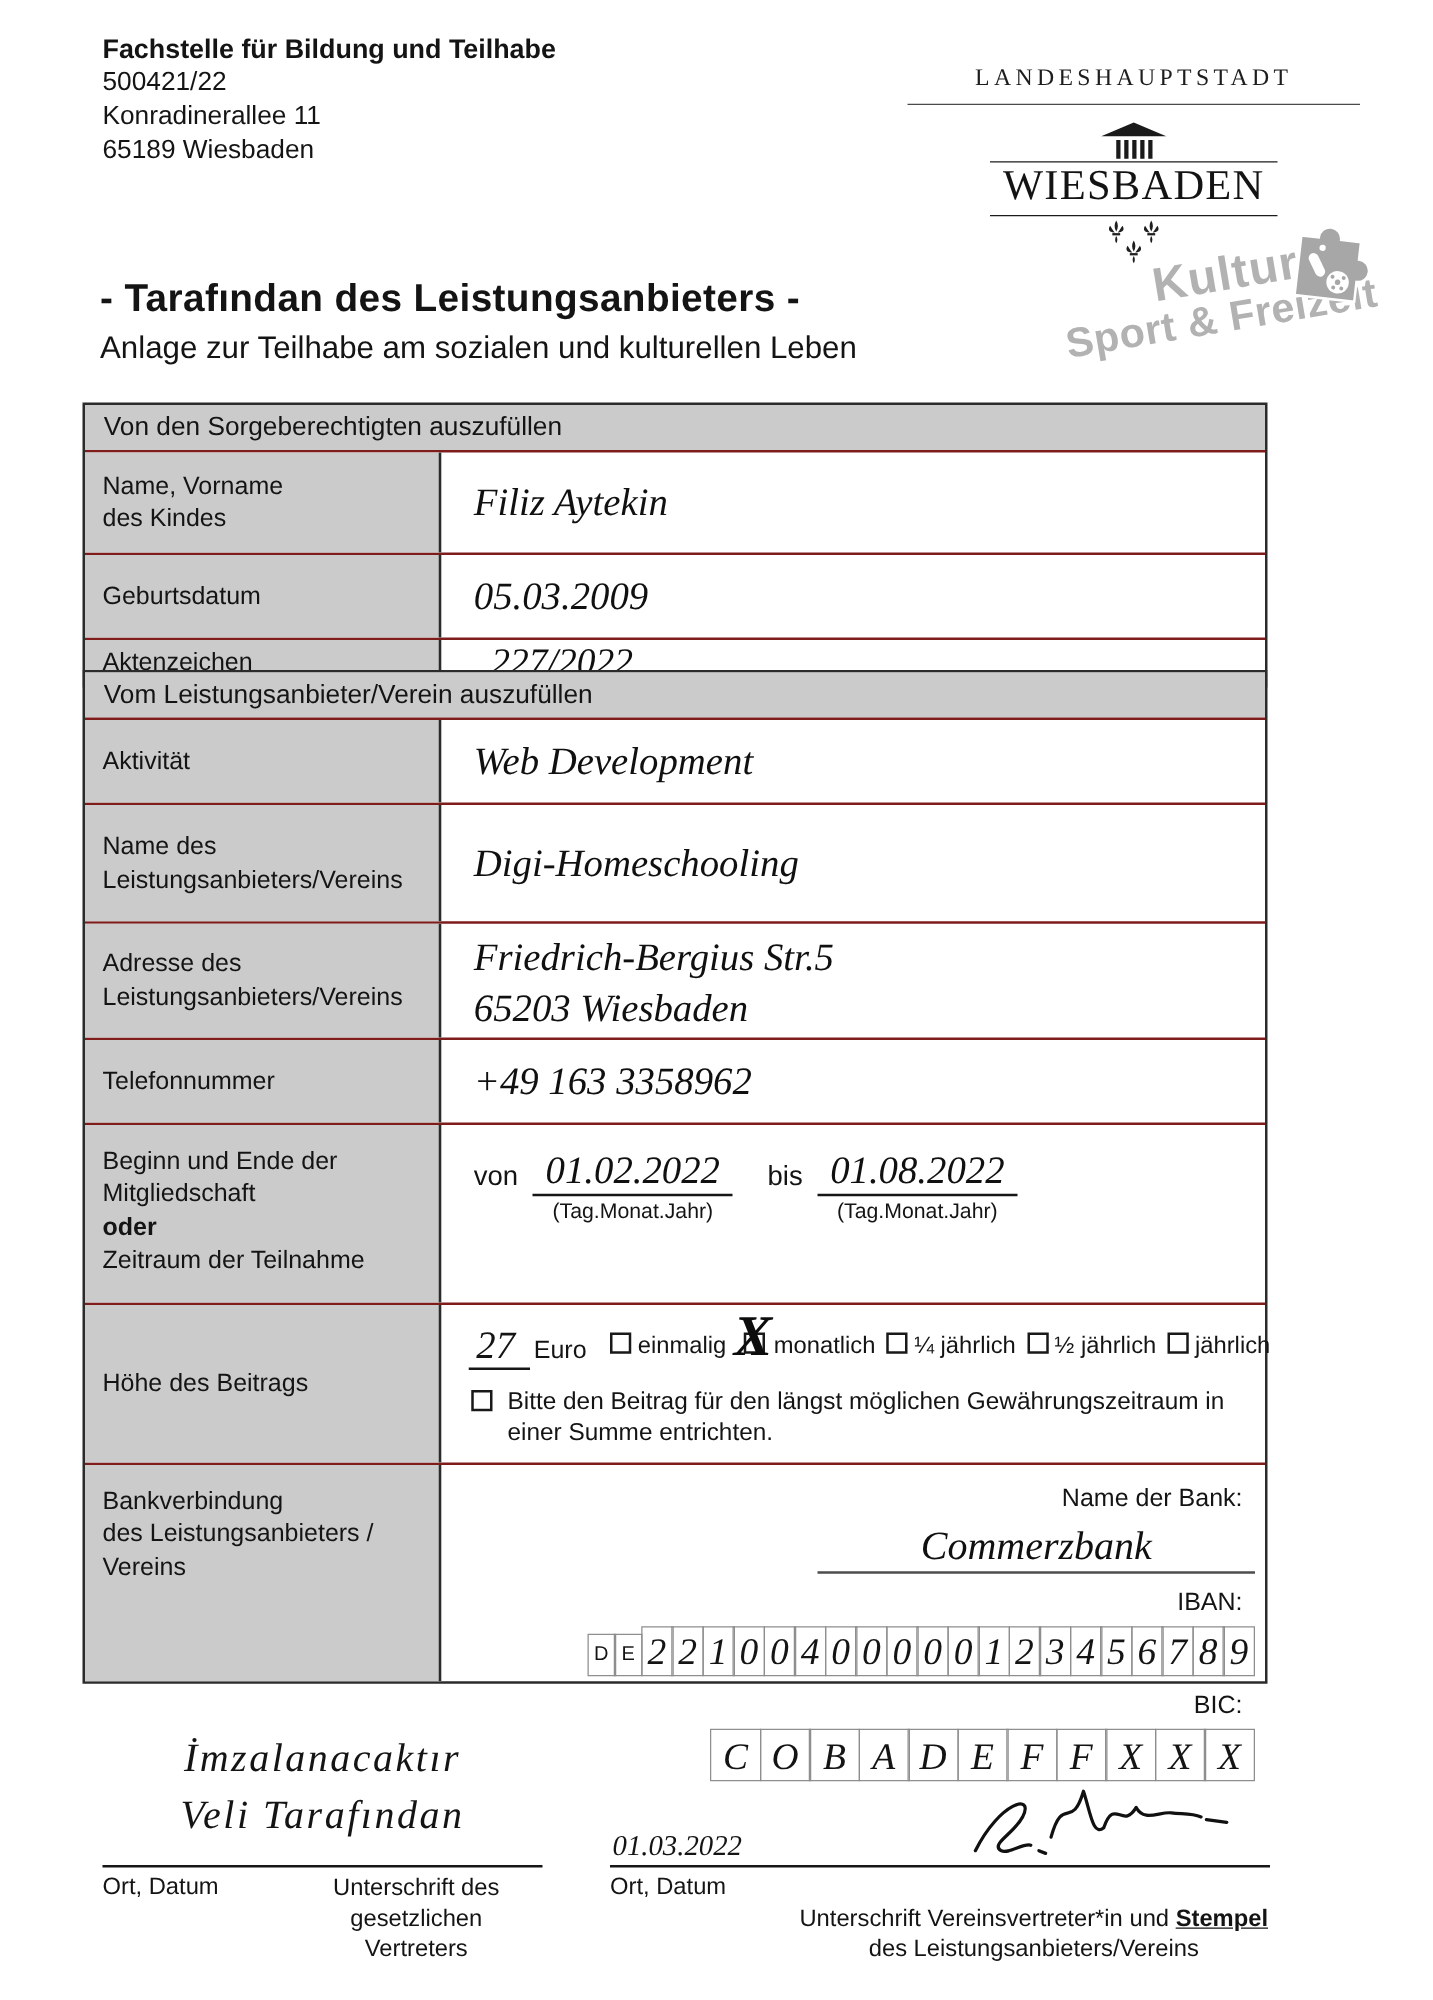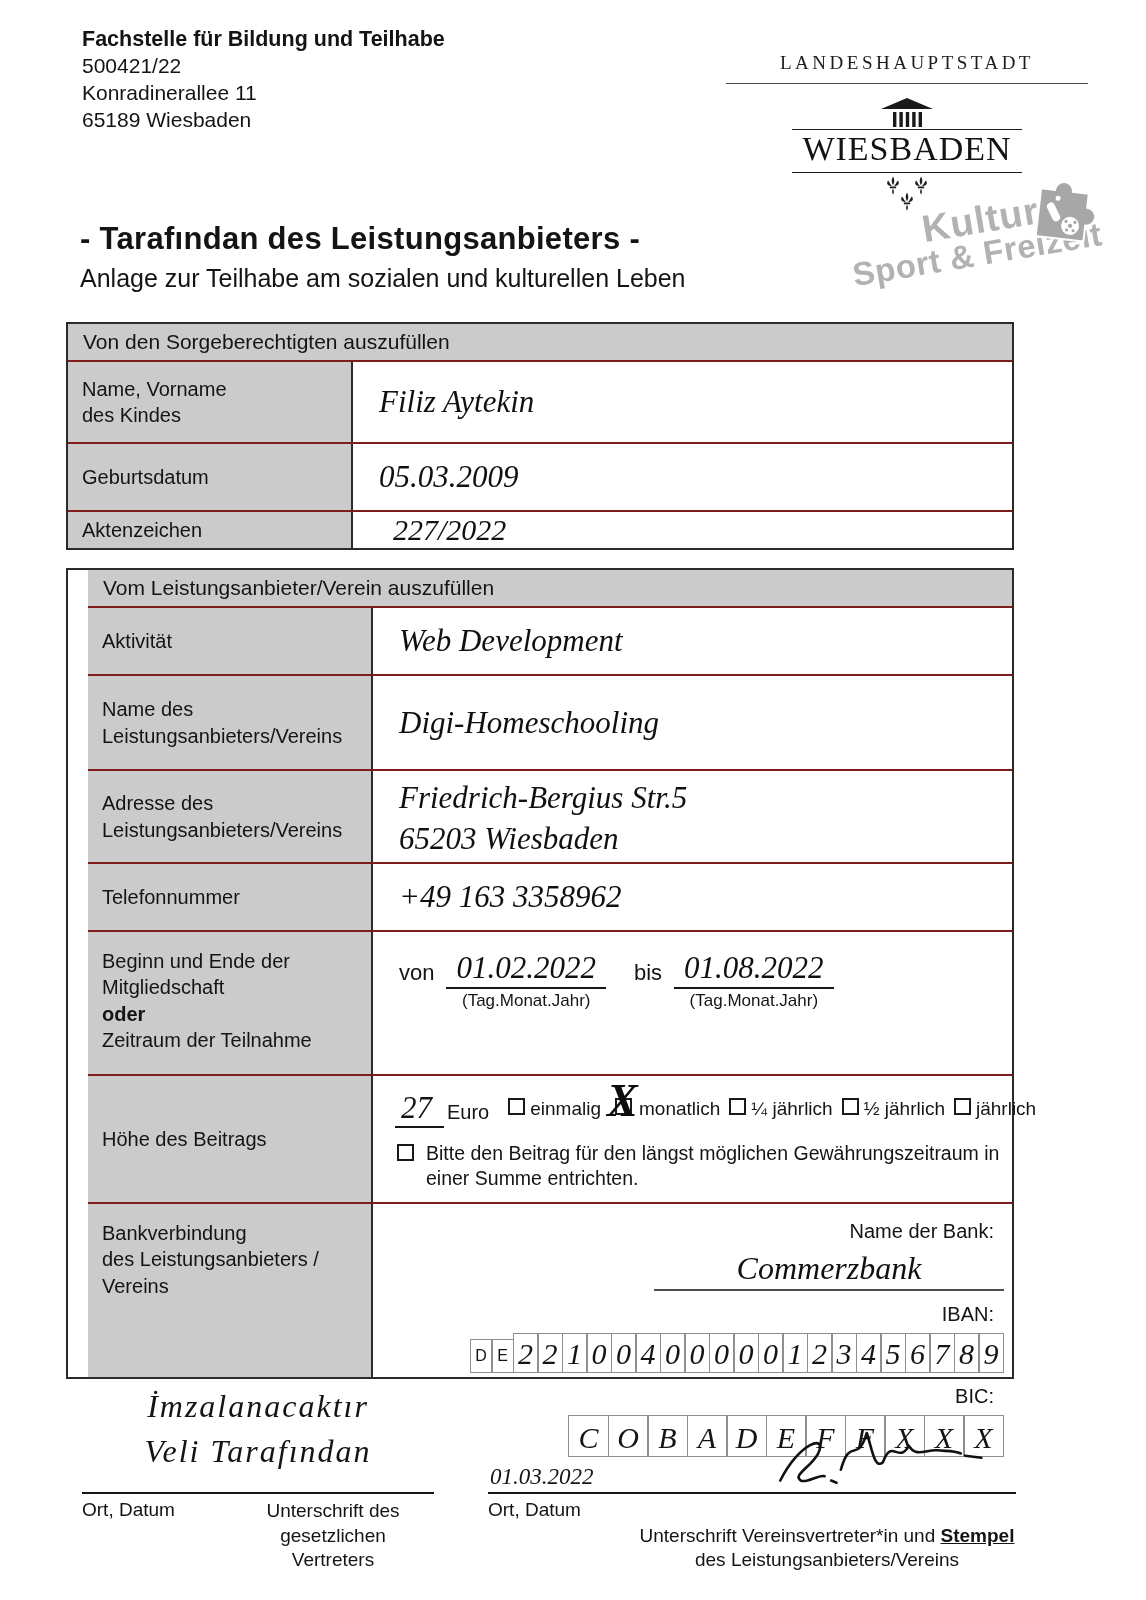--- a/index.html
+++ b/index.html
@@ -28,21 +28,21 @@
   .wm1 { font-size:38px; margin-left:76px; letter-spacing:1px; }
   .wm2 { font-size:33px; margin-top:-7px; white-space:nowrap; letter-spacing:0.5px; }
   .wm-puzzle { position:absolute; left:172px; top:-18px; }
   
   .title { position:absolute; left:80px; top:221px; z-index:1; }
   .title-main { font-size:31px; font-weight:bold; letter-spacing:0.3px; }
   .title-sub { font-size:25px; margin-top:7px; }
   
   .tbl { position:absolute; left:66px; width:948px; border:2px solid #2b2b2b; background:#fff; z-index:1; }
   .tbl1 { top:322px; }
-  .tbl2 { top:568px;padding-left:20px; }
+  .tbl2 { top:536px; }
   .thead { background:#cbcbcb; font-size:21px; padding:6px 0 6px 15px; }
   .trow { display:flex; border-top:2px solid #7f1d1d; }
   .tlabel { flex:0 0 285px; background:#cbcbcb; border-right:2px solid #2b2b2b;
     padding:8px 10px 8px 14px; font-size:20px; line-height:1.32;
     display:flex; flex-direction:column; justify-content:center; white-space:pre-line; }
   .tlabel.top { justify-content:flex-start; padding-top:16px; }
   .tlabel .bold { font-weight:bold; }
   .tval { flex:1; padding:6px 8px 6px 26px; display:flex; flex-direction:column; justify-content:center; }
   .tval.topval { justify-content:flex-start; }
   .hand { font-family:"Liberation Serif", serif; font-style:italic; font-size:31px; color:#101010; }

